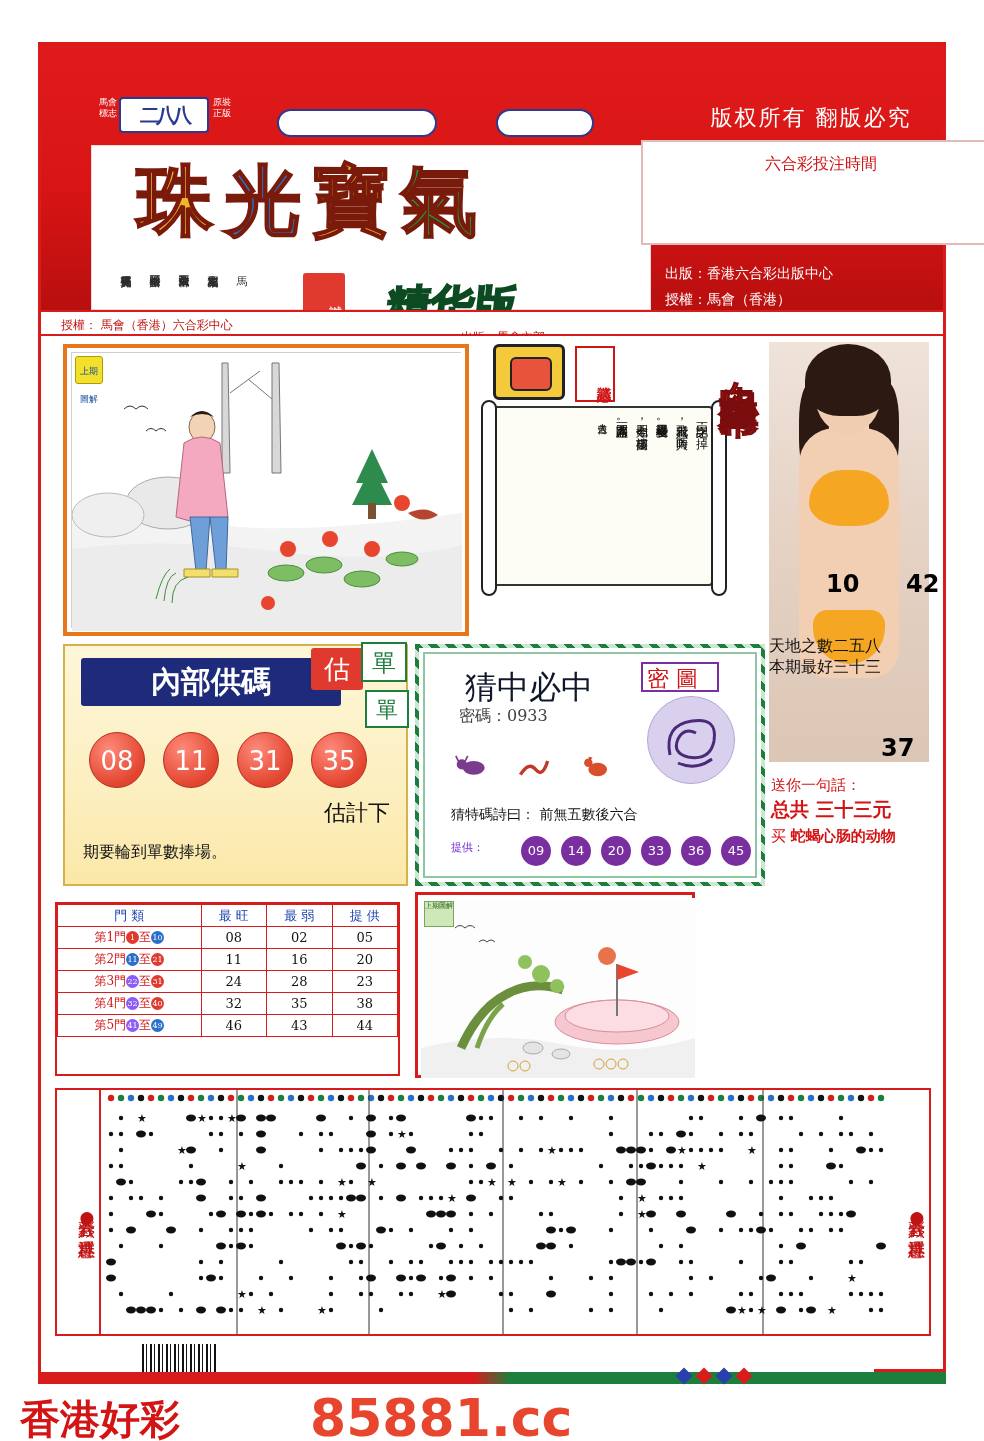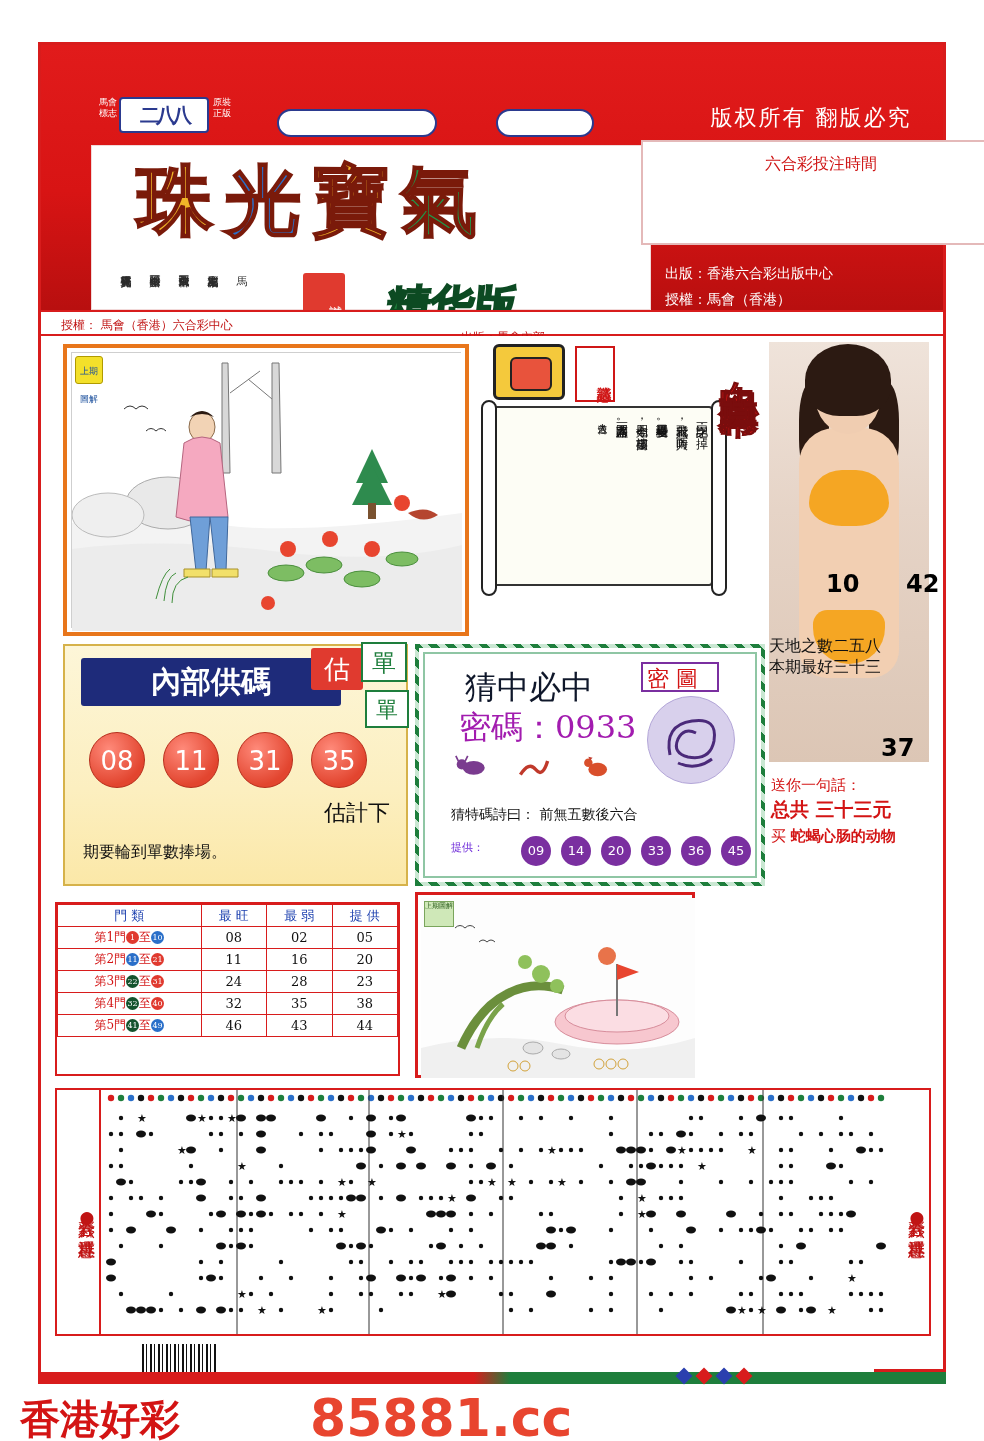--- a/index.html
+++ b/index.html
@@ -226,21 +226,21 @@
   
   .guess {
     position:absolute; left:374px; top:308px; width:350px; height:242px;
     background:#fff; border:4px solid;
     border-image: repeating-linear-gradient(45deg,#1e7e3c 0 6px,#c9e7d2 6px 12px) 4;
   }
   .guess-in { position:absolute; inset:4px; border:2px solid #8fc6a4; background:#fff; }
   .g-t1 { position:absolute; left:40px; top:12px; font-size:32px; color:#0f172a; font-family:Liberation Serif, serif; }
   .g-mi { position:absolute; left:222px; top:10px; width:70px; height:30px; color:#d31414; font-size:22px; font-family:"DejaVu Serif", serif;}
   .g-mi-box { position:absolute; left:216px; top:8px; width:78px; height:30px; border:2px solid #7a2fa0; }
-  .g-code { position:absolute; left:34px; top:52px; font-size:32px; color:#a21caf; font-family:"DejaVu Serif", serif; }
+  .g-code { position:absolute; left:34px; top:52px; font-size:16px; color:#404040; font-family:"DejaVu Serif", serif; }
   .g-circle {
     position:absolute; left:222px; top:42px; width:88px; height:88px; border-radius:50%;
     background:#d8d0ec; border:1px solid #b3a6d8;
   }
   .g-animals { position:absolute; left:30px; top:100px; display:flex; gap:28px; }
   .g-an { width:34px; height:26px; }
   .g-poem { position:absolute; left:26px; top:152px; font-size:14px; color:#111; font-family:"DejaVu Serif", serif; }
   .g-prov { position:absolute; left:26px; top:186px; font-size:11px; color:#6d28d9; font-family:"DejaVu Serif", serif; }
   .g-balls { position:absolute; left:96px; top:182px; display:flex; gap:10px; }
   .g-ball {
@@ -264,21 +264,21 @@
   .tbl-title {
     height:24px; background:#f8e37a; color:#c01414; font-size:15px;
     text-align:center; line-height:24px; font-family:"DejaVu Serif", serif;
     border-bottom:1px solid #d81c1c; letter-spacing:2px;
   }
   table.m { width:100%; border-collapse:collapse; font-size:13px; font-family:"DejaVu Serif", serif;}
   table.m th { color:#1b3fae; border:1px solid #d81c1c; height:22px; font-weight:normal; }
   table.m td { border:1px solid #d81c1c; height:22px; text-align:center; color:#111; }
   table.m td.lab { color:#d31414; font-size:12px; }
   .minib { display:inline-block; width:13px; height:13px; border-radius:50%; color:#fff; font-size:8px; line-height:13px; text-align:center; vertical-align:middle;}
-  .b-red{background:#e03a2f;} .b-blue{background:#2a6fc9;} .b-green{background:#14532d;}
+  .b-red{background:#e03a2f;} .b-blue{background:#2a6fc9;} .b-green{background:#8b5cf6;}
   
   .illus2 {
     position:absolute; left:374px; top:556px; width:280px; height:186px;
     border:3px solid #d81c1c; background:#fff;
   }
   .illus2-in { position:absolute; inset:3px; background:linear-gradient(180deg,#fff 0%,#f6f6f6 100%); }
   .badge-sq2 {
     position:absolute; left:6px; top:6px; width:30px; height:26px;
     background:#cfe8b8; border:1px solid #7aa55c; font-size:7px; color:#2a5c1b;
     text-align:center; line-height:9px;

